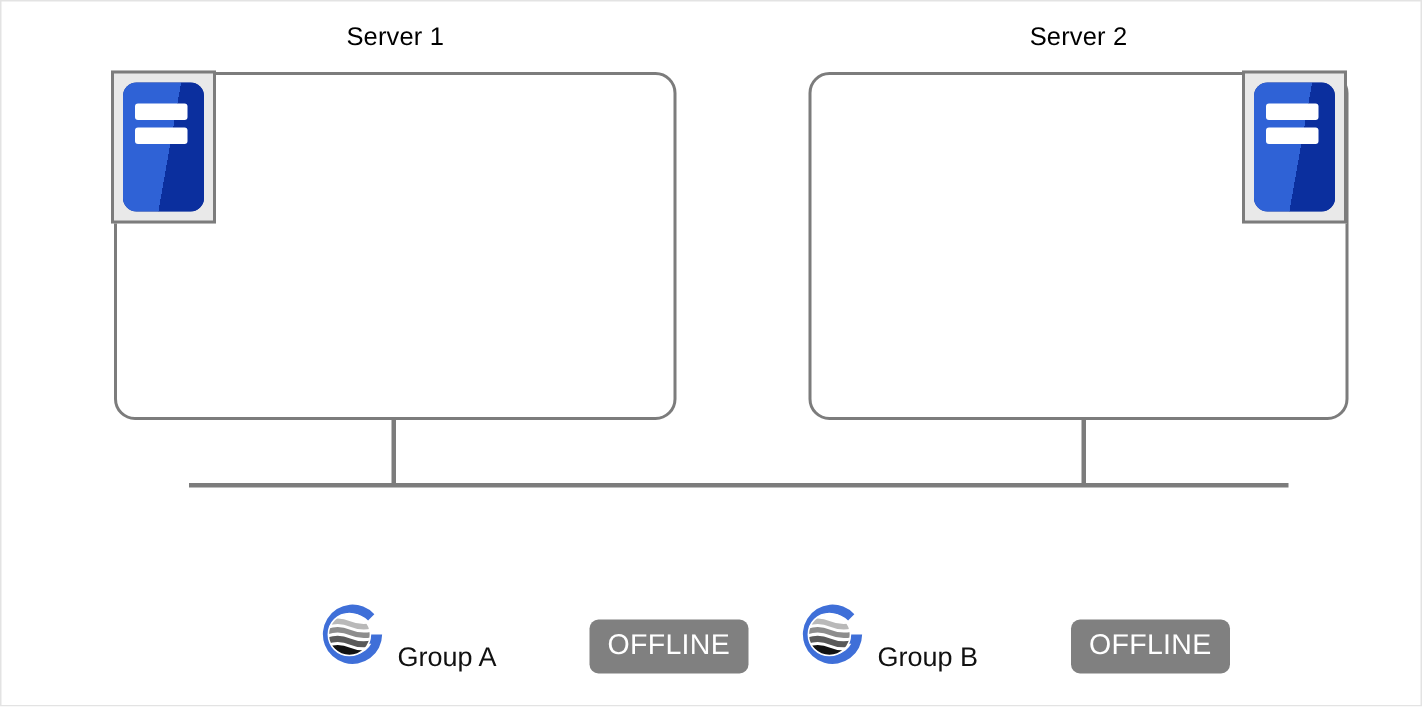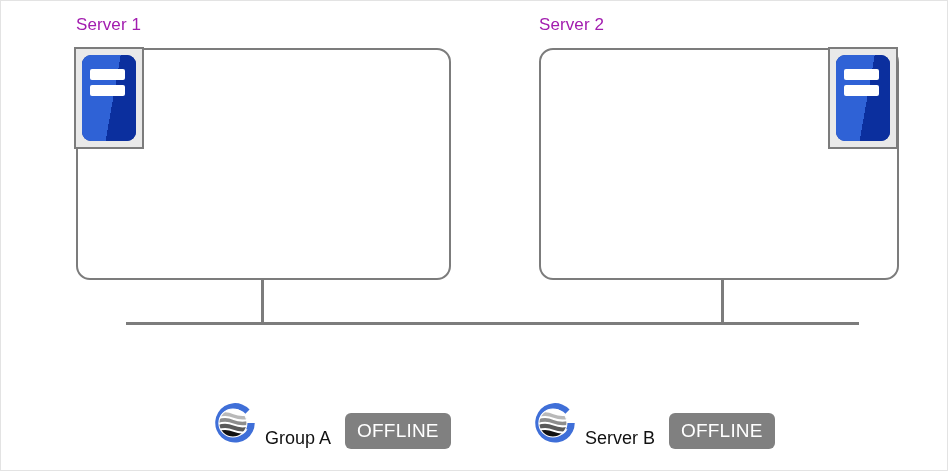--- a/index.html
+++ b/index.html
@@ -20,22 +20,22 @@
     height: 471px;
     box-sizing: border-box;
     border: 1px solid #e3e3e3;
     background: #ffffff;
   }
 
   
   .server-title {
     position: absolute;
     font-size: 17px;
-    color: #a21caf;
-    text-align: left;
+    color: #000000;
+    text-align: center;
     white-space: nowrap;
     letter-spacing: 0.1px;
   }
   #title-server-1 { left: 75px; top: 14px; width: 375px; }
   #title-server-2 { left: 538px; top: 14px; width: 360px; }
 
   
   .server-box {
     position: absolute;
     box-sizing: border-box;
@@ -131,20 +131,21 @@
   .status-badge {
     display: inline-block;
     background: #808080;
     color: #ffffff;
     font-size: 19px;
     line-height: 1;
     padding: 8px 12px 9px 12px;
     border-radius: 6px;
     white-space: nowrap;
     letter-spacing: 0.2px;
+    margin-left: 48px;
   }
 </style>
 </head>
 <body>
 
 <div id="canvas">
 
   <div class="server-title" id="title-server-1">Server 1</div>
 
   <div class="server-box" id="server-box-1"></div>
@@ -200,17 +201,17 @@
         </clipPath>
       <g clip-path="url(#sphere-clip-b)">
         <rect x="15" y="20" width="70" height="60" fill="#ffffff"></rect>
         <path d="M15 33 q16 -7 32 0 q16 7 38 0 v7 q-22 7 -38 0 q-16 -7 -32 0 Z" fill="#b9b9b9"></path>
         <path d="M15 44 q16 -7 32 0 q16 7 38 0 v7 q-22 7 -38 0 q-16 -7 -32 0 Z" fill="#8d8d8d"></path>
         <path d="M15 55 q16 -7 32 0 q16 7 38 0 v8 q-22 7 -38 0 q-16 -7 -32 0 Z" fill="#5a5a5a"></path>
         <path d="M15 67 q16 -7 32 0 q16 7 38 0 v16 H15 Z" fill="#111111"></path>
       </g>
       <circle cx="46" cy="50" r="27" fill="none" stroke="#ffffff" stroke-width="2"></circle>
     </svg>
-    <span class="group-label">Server B</span>
+    <span class="group-label">Group B</span>
     <span class="status-badge">OFFLINE</span>
   </div>
 
 </div>
 
 </body></html>

